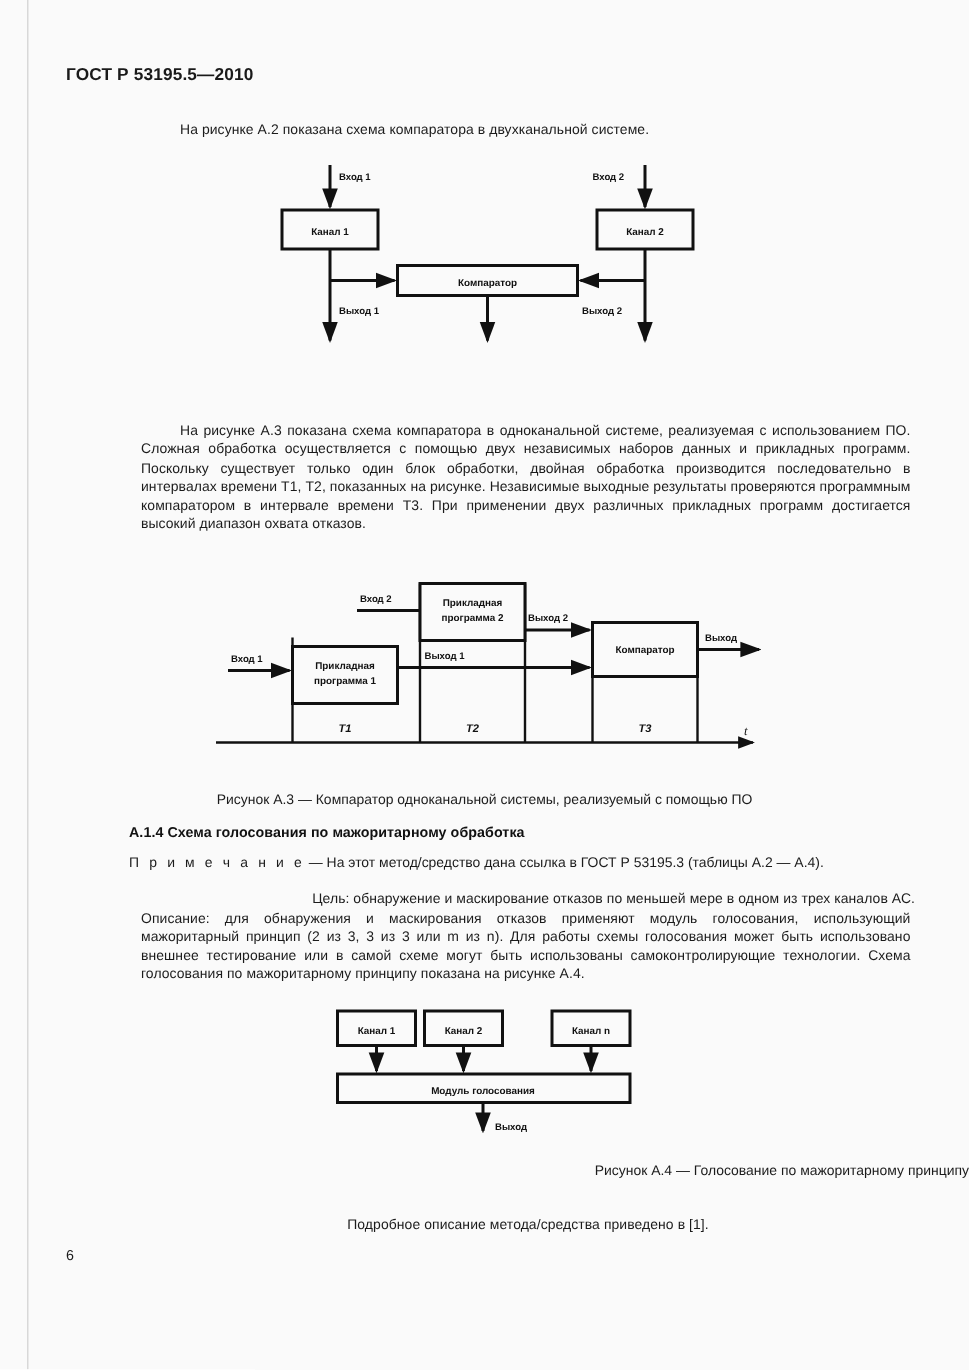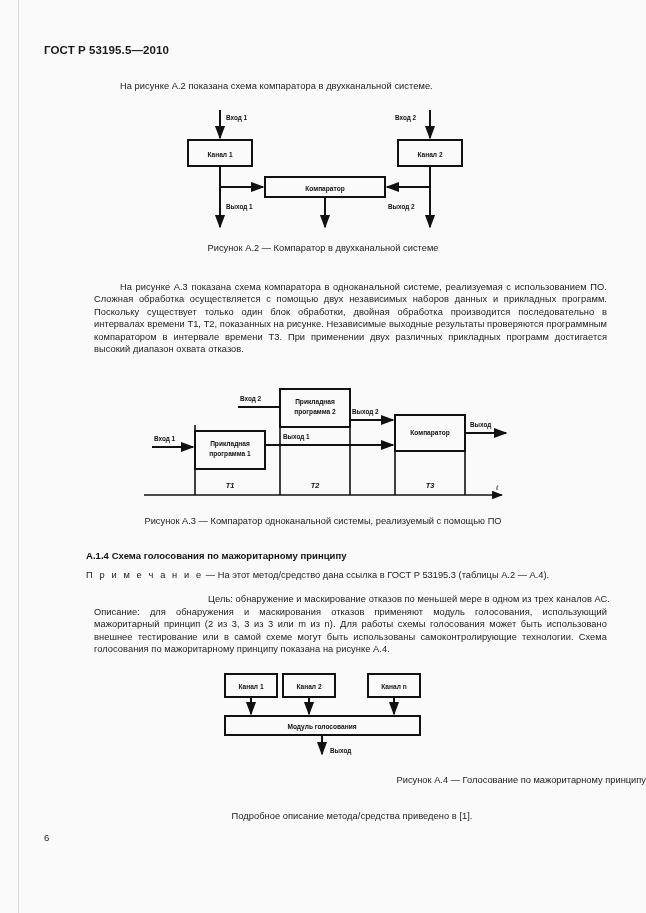--- a/index.html
+++ b/index.html
@@ -155,21 +155,20 @@
         <text x="238" y="104" class="sig-label">Выход 2</text>
 
         <line x1="70" y1="82" x2="113" y2="82" stroke="#111" stroke-width="2" marker-end="url(#ah)"></line>
 
         <line x1="280" y1="82" x2="237" y2="82" stroke="#111" stroke-width="2" marker-end="url(#ah)"></line>
 
         <line x1="175" y1="92" x2="175" y2="122" stroke="#111" stroke-width="2" marker-end="url(#ah)"></line>
       </svg>
     </div>
 
-    <div class="caption" style="top:243px;">Рисунок А.2 — Компаратор в двухканальной системе</div>
 
     <div class="para indent-first" style="left:60px; top:281px; width:513px;">На рисунке А.3  показана схема компаратора   в одноканальной системе, реализуемая с использованием ПО. Сложная обработка осуществляется с помощью двух независимых наборов данных и прикладных программ. Поскольку существует только один  блок обработки, двойная обработка производится последовательно в интервалах времени Т1, Т2, показанных на рисунке. Независимые  выходные результаты проверяются программным компаратором в интервале времени Т3.  При применении двух различных прикладных программ достигается высокий диапазон охвата отказов.</div>
 
     <div class="fig" style="left:140px; top:385px;">
       <svg width="370" height="120" viewBox="0 0 370 120">
         <defs>
           <marker id="ah3" markerWidth="7" markerHeight="7" refX="6.2" refY="3" orient="auto">
             <polygon points="0,0.4 7,3 0,5.6" fill="#111"></polygon>
           </marker>
         </defs>
@@ -209,23 +208,23 @@
 
         <line x1="4" y1="110" x2="362" y2="110" stroke="#111" stroke-width="1.6" marker-end="url(#ah3)"></line>
         <text x="356" y="105" class="axis-label">t</text>
 
         <text x="90" y="103" text-anchor="middle" class="t-label">Т1</text>
         <text x="175" y="103" text-anchor="middle" class="t-label">Т2</text>
         <text x="290" y="103" text-anchor="middle" class="t-label">Т3</text>
       </svg>
     </div>
 
-    <div class="caption" style="top:516px;">Рисунок А.3 — Компаратор одноканальной системы, реализуемый с помощью ПО</div>
-
-    <div class="sec-head" style="left:86px; top:550px;">А.1.4 Схема голосования по мажоритарному принципу</div>
+    <div class="caption" style="top:528px;">Рисунок А.3 — Компаратор одноканальной системы, реализуемый с помощью ПО</div>
+
+    <div class="sec-head" style="left:86px; top:550px;">А.1.4 Схема голосования по мажоритарному обработка</div>
 
     <div class="note-line" style="left:86px; top:570px;">
       <span class="note-spaced">П р и м е ч а н и е</span><span> — На этот метод/средство дана ссылка в ГОСТ Р 53195.3 (таблицы А.2 — А.4).</span>
     </div>
 
     <div class="para" style="left:86px; top:593px; width:490px; text-align:right;">Цель: обнаружение и маскирование отказов по меньшей мере в одном из трех каналов АС.</div>
 
     <div class="para" style="left:60px; top:606px; width:513px;">Описание: для обнаружения и маскирования отказов применяют модуль голосования, использующий мажоритарный принцип (2 из 3, 3 из 3 или m из n). Для работы схемы голосования может быть использовано внешнее тестирование или в самой схеме могут быть использованы самоконтролирующие технологии. Схема голосования по мажоритарному принципу показана на рисунке А.4.</div>
 
     <div class="fig" style="left:190px; top:665px;">

